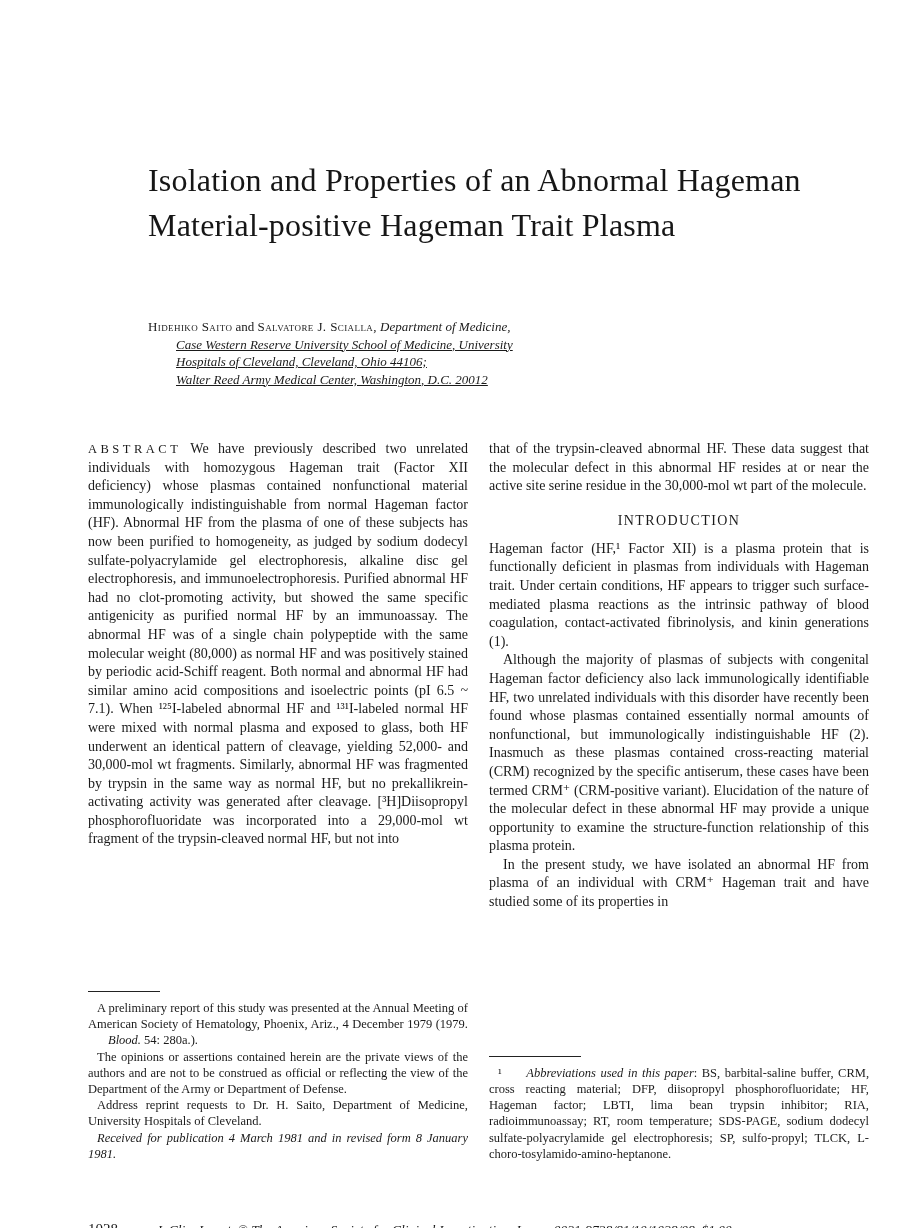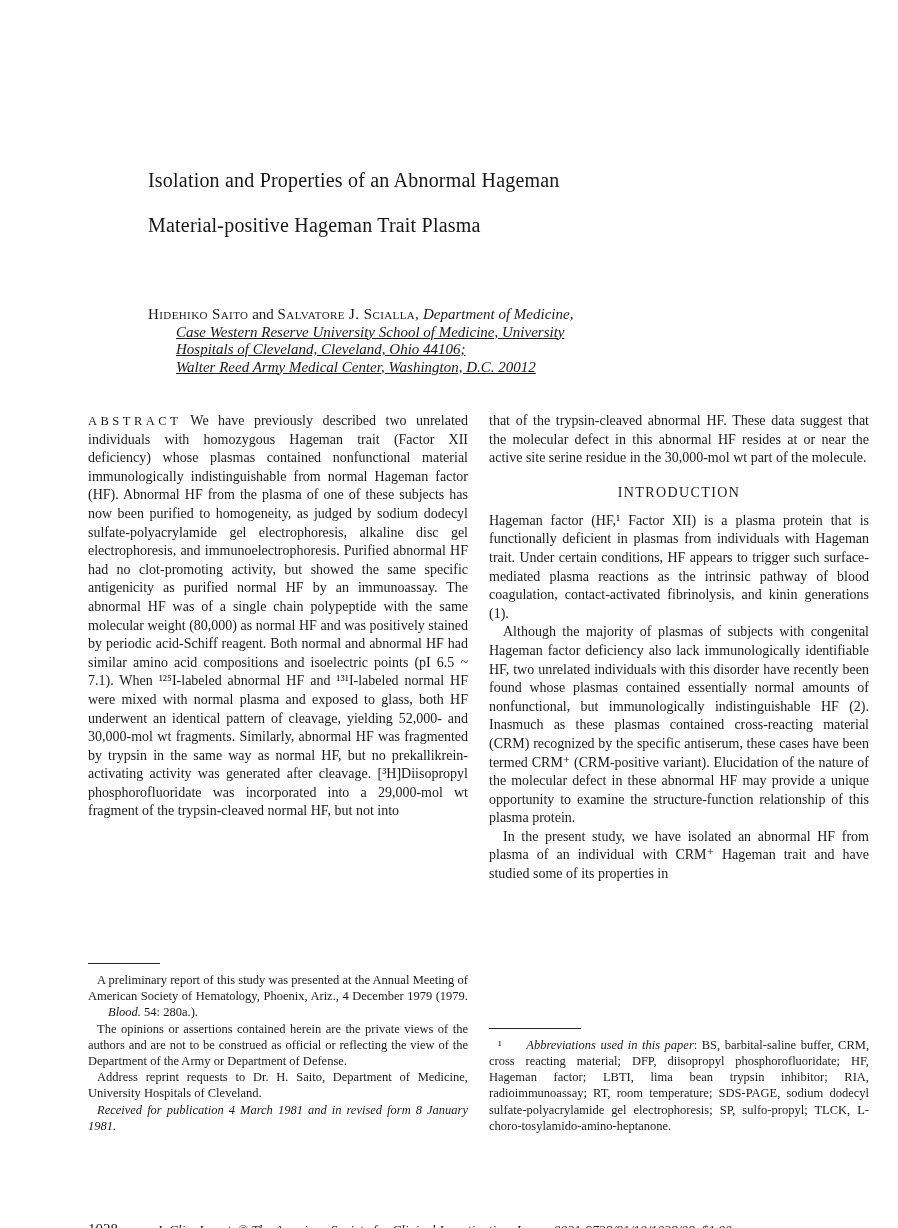--- a/index.html
+++ b/index.html
@@ -7,28 +7,28 @@
     position:relative;
     width:898px;height:1228px;
     background:#ffffff;
     font-family:"Liberation Serif","DejaVu Serif",serif;
     color:#1a1a1a;
     overflow:hidden;
     margin:0 auto;
   }
   
   .title-block{position:absolute;left:148px;top:158px;width:680px;}
-  .title-line{font-size:20px;line-height:45px;font-weight:400;letter-spacing:.2px;color:#161616;}
+  .title-line{font-size:32px;line-height:45px;font-weight:400;letter-spacing:.2px;color:#161616;}
   
-  .authors-block{position:absolute;left:148px;top:306px;width:600px;font-size:15px;line-height:17.5px;}
+  .authors-block{position:absolute;left:148px;top:318px;width:600px;font-size:13px;line-height:17.5px;}
   .author-smallcaps{font-variant:small-caps;letter-spacing:.4px;}
   .affil-italic{font-style:italic;}
   .affil-line{font-style:italic;margin-left:28px;text-decoration:underline;}
   
-  .columns{position:absolute;left:88px;top:412px;display:flex;gap:21px;}
+  .columns{position:absolute;left:88px;top:440px;display:flex;gap:21px;}
   .col{width:380px;height:722px;display:flex;flex-direction:column;}
   .body-text{font-size:14px;line-height:18.6px;text-align:justify;margin:0;}
   .abstract-label{font-size:12.5px;letter-spacing:3.5px;margin-right:9px;}
   .para-indent{text-indent:14px;}
   .section-heading{font-size:14px;letter-spacing:1.4px;text-align:center;margin:17px 0 11px 0;font-weight:400;}
   
   .fn-block{margin-top:auto;}
   .fn-rule{width:72px;border:none;border-top:1.3px solid #222;margin:0 0 8px 0;}
   .fn-rule-right{width:92px;}
   .footnote{font-size:12.5px;line-height:16.2px;text-align:justify;margin:0;text-indent:9px;}

